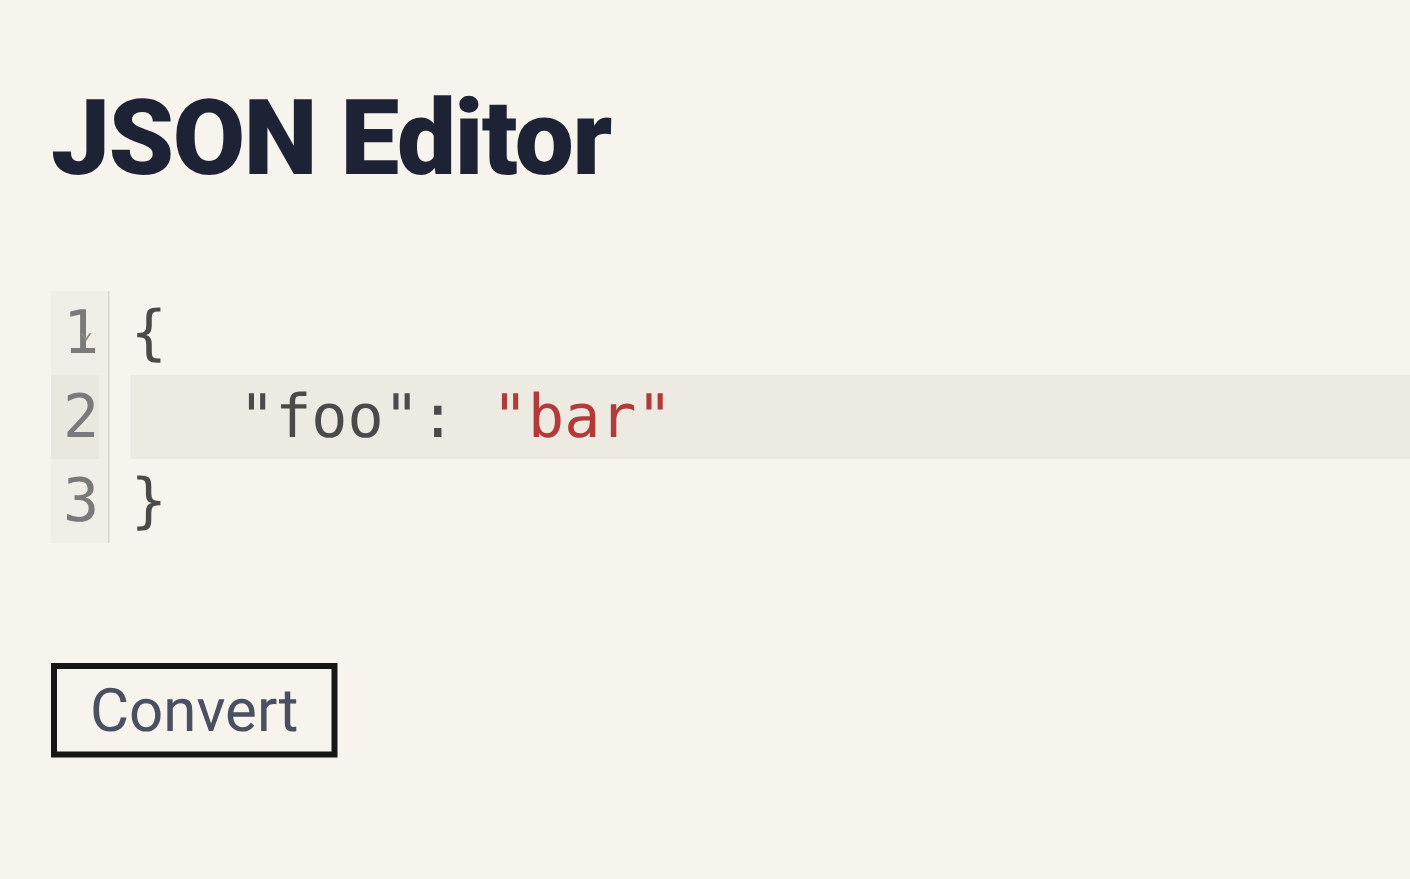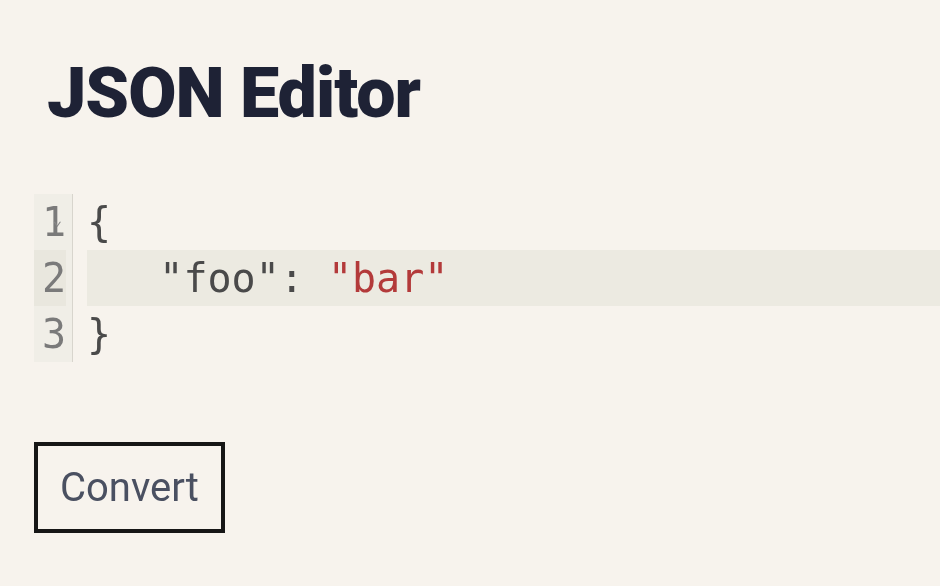--- a/index.html
+++ b/index.html
@@ -13,21 +13,21 @@
       background: #f7f3ed;
       font-family: -apple-system, BlinkMacSystemFont, "Segoe UI", Roboto, sans-serif;
       padding: 0;
       overflow: hidden;
     }
     .page-title {
       font-size: 70px;
       font-weight: 900;
       color: #1e2235;
       letter-spacing: -1px;
-      margin-left: 47px;
+      margin-left: 34px;
       margin-top: 52px;
     }
     .editor-container {
       margin-top: 60px;
       margin-left: 34px;
       position: relative;
     }
     .editor {
       display: flex;
       font-family: "SF Mono", Monaco, Menlo, Consolas, monospace;
@@ -83,21 +83,21 @@
       color: #b33a3a;
     }
     .convert-button {
       margin-top: 80px;
       margin-left: 34px;
       border: 4px solid #161616;
       background: #f7f3ed;
       color: #4a5061;
       font-size: 40px;
       font-weight: 400;
-      padding: 18px 22px;
+      padding: 4px 22px;
       cursor: pointer;
       font-family: inherit;
     }
   </style>
 </head>
 <body>
 
 
 
 <h1 class="page-title">JSON Editor</h1>

